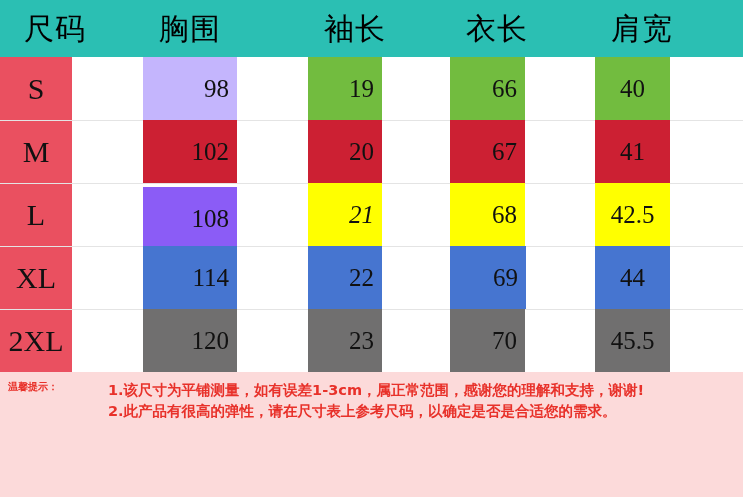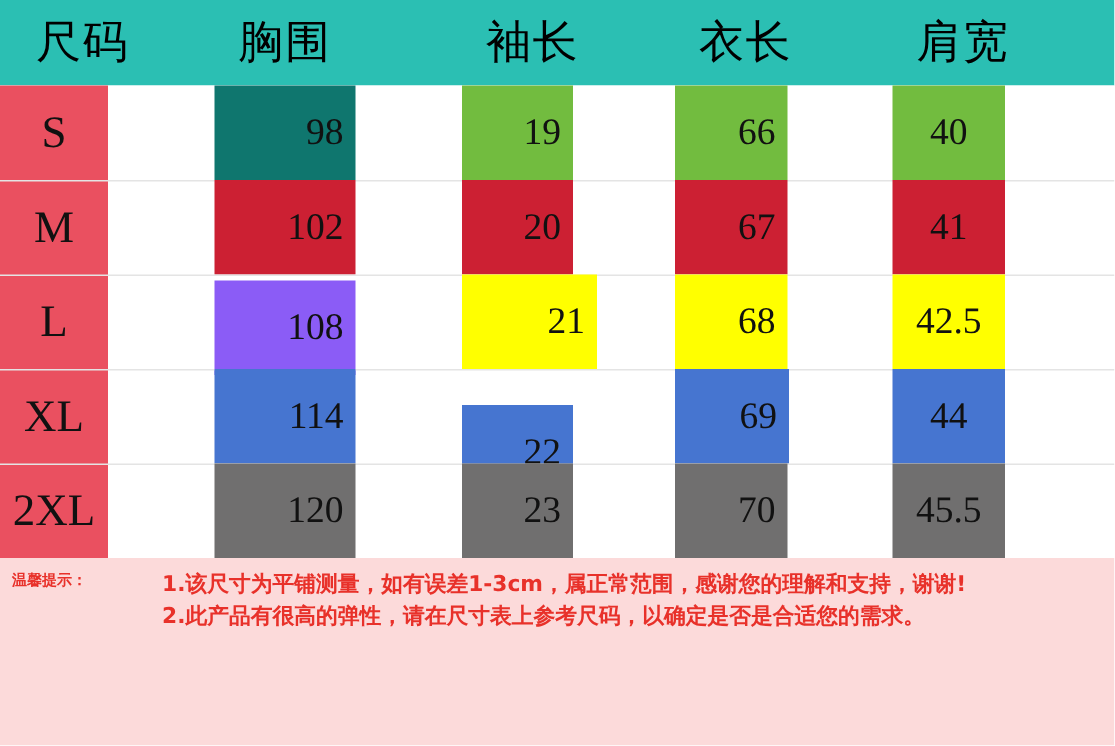--- a/index.html
+++ b/index.html
@@ -170,46 +170,46 @@
     <div class="header-cell" style="left:285px;width:140px;">袖长</div>
     <div class="header-cell" style="left:427px;width:140px;">衣长</div>
     <div class="header-cell" style="left:572px;width:140px;">肩宽</div>
   </div>
 
   <div class="table-body">
     <div class="size-col-block"></div>
     <div id="rows-container">
         <div class="row" style="top: 0px;">
           <div class="size-label" style="top: 0px;">S</div>
-          <div class="value-block align-right" style="left: 143px; width: 94px; top: 0px; background: #0f766e;">98</div>
+          <div class="value-block align-right" style="left: 143px; width: 94px; top: 0px; background: #c4b5fd;">98</div>
           <div class="value-block align-right" style="left: 308px; width: 74px; top: 0px; background: rgb(114, 188, 63);">19</div>
           <div class="value-block align-right" style="left: 450px; width: 75px; top: 0px; background: rgb(114, 188, 63);">66</div>
           <div class="value-block align-center" style="left: 595px; width: 75px; top: 0px; background: rgb(114, 188, 63);">40</div>
         </div>
         <div class="row-divider" style="top: 63px; background: rgb(228, 228, 228);"></div>
         <div class="row" style="top: 63px;">
           <div class="size-label" style="top: 0px;">M</div>
           <div class="value-block align-right" style="left: 143px; width: 94px; top: 0px; background: rgb(204, 32, 51);">102</div>
           <div class="value-block align-right" style="left: 308px; width: 74px; top: 0px; background: rgb(204, 32, 51); padding-left: 48px;">20</div>
           <div class="value-block align-right" style="left: 450px; width: 75px; top: 0px; background: rgb(204, 32, 51);">67</div>
           <div class="value-block align-center" style="left: 595px; width: 75px; top: 0px; background: rgb(204, 32, 51);">41</div>
         </div>
         <div class="row-divider" style="top: 126px; background: rgb(228, 228, 228);"></div>
         <div class="row" style="top: 126px;">
           <div class="size-label" style="top: 0px;">L</div>
           <div class="value-block align-right" style="left: 143px; width: 94px; top: 4px; background: #8b5cf6;">108</div>
-          <div class="value-block align-right" style="left: 308px; width: 90px; top: 0px; background: rgb(255, 255, 0);">21</div>
+          <div class="value-block align-right" style="left: 308px; width: 74px; top: 0px; background: rgb(255, 255, 0); font-style: italic;">21</div>
           <div class="value-block align-right" style="left: 450px; width: 75px; top: 0px; background: rgb(255, 255, 0);">68</div>
           <div class="value-block align-center" style="left: 595px; width: 75px; top: 0px; background: rgb(255, 255, 0);">42.5</div>
         </div>
         <div class="row-divider" style="top: 189px; background: rgb(228, 228, 228);"></div>
         <div class="row" style="top: 189px;">
           <div class="size-label" style="top: 0px;">XL</div>
           <div class="value-block align-right" style="left: 143px; width: 94px; top: 0px; background: rgb(70, 117, 208);">114</div>
-          <div class="value-block align-right" style="left: 308px; width: 74px; top: 0px; background: rgb(70, 117, 208); margin-top: 24px;">22</div>
+          <div class="value-block align-right" style="left: 308px; width: 74px; top: 0px; background: rgb(70, 117, 208);">22</div>
           <div class="value-block align-right" style="left: 450px; width: 76px; top: 0px; background: rgb(70, 117, 208);">69</div>
           <div class="value-block align-center" style="left: 595px; width: 75px; top: 0px; background: rgb(70, 117, 208);">44</div>
         </div>
         <div class="row-divider" style="top: 252px; background: rgb(228, 228, 228);"></div>
         <div class="row" style="top: 252px;">
           <div class="size-label" style="top: 0px;">2XL</div>
           <div class="value-block align-right" style="left: 143px; width: 94px; top: 0px; background: rgb(112, 111, 111);">120</div>
           <div class="value-block align-right" style="left: 308px; width: 74px; top: 0px; background: rgb(112, 111, 111);">23</div>
           <div class="value-block align-right" style="left: 450px; width: 75px; top: 0px; background: rgb(112, 111, 111);">70</div>
           <div class="value-block align-center" style="left: 595px; width: 75px; top: 0px; background: rgb(112, 111, 111);">45.5</div>

